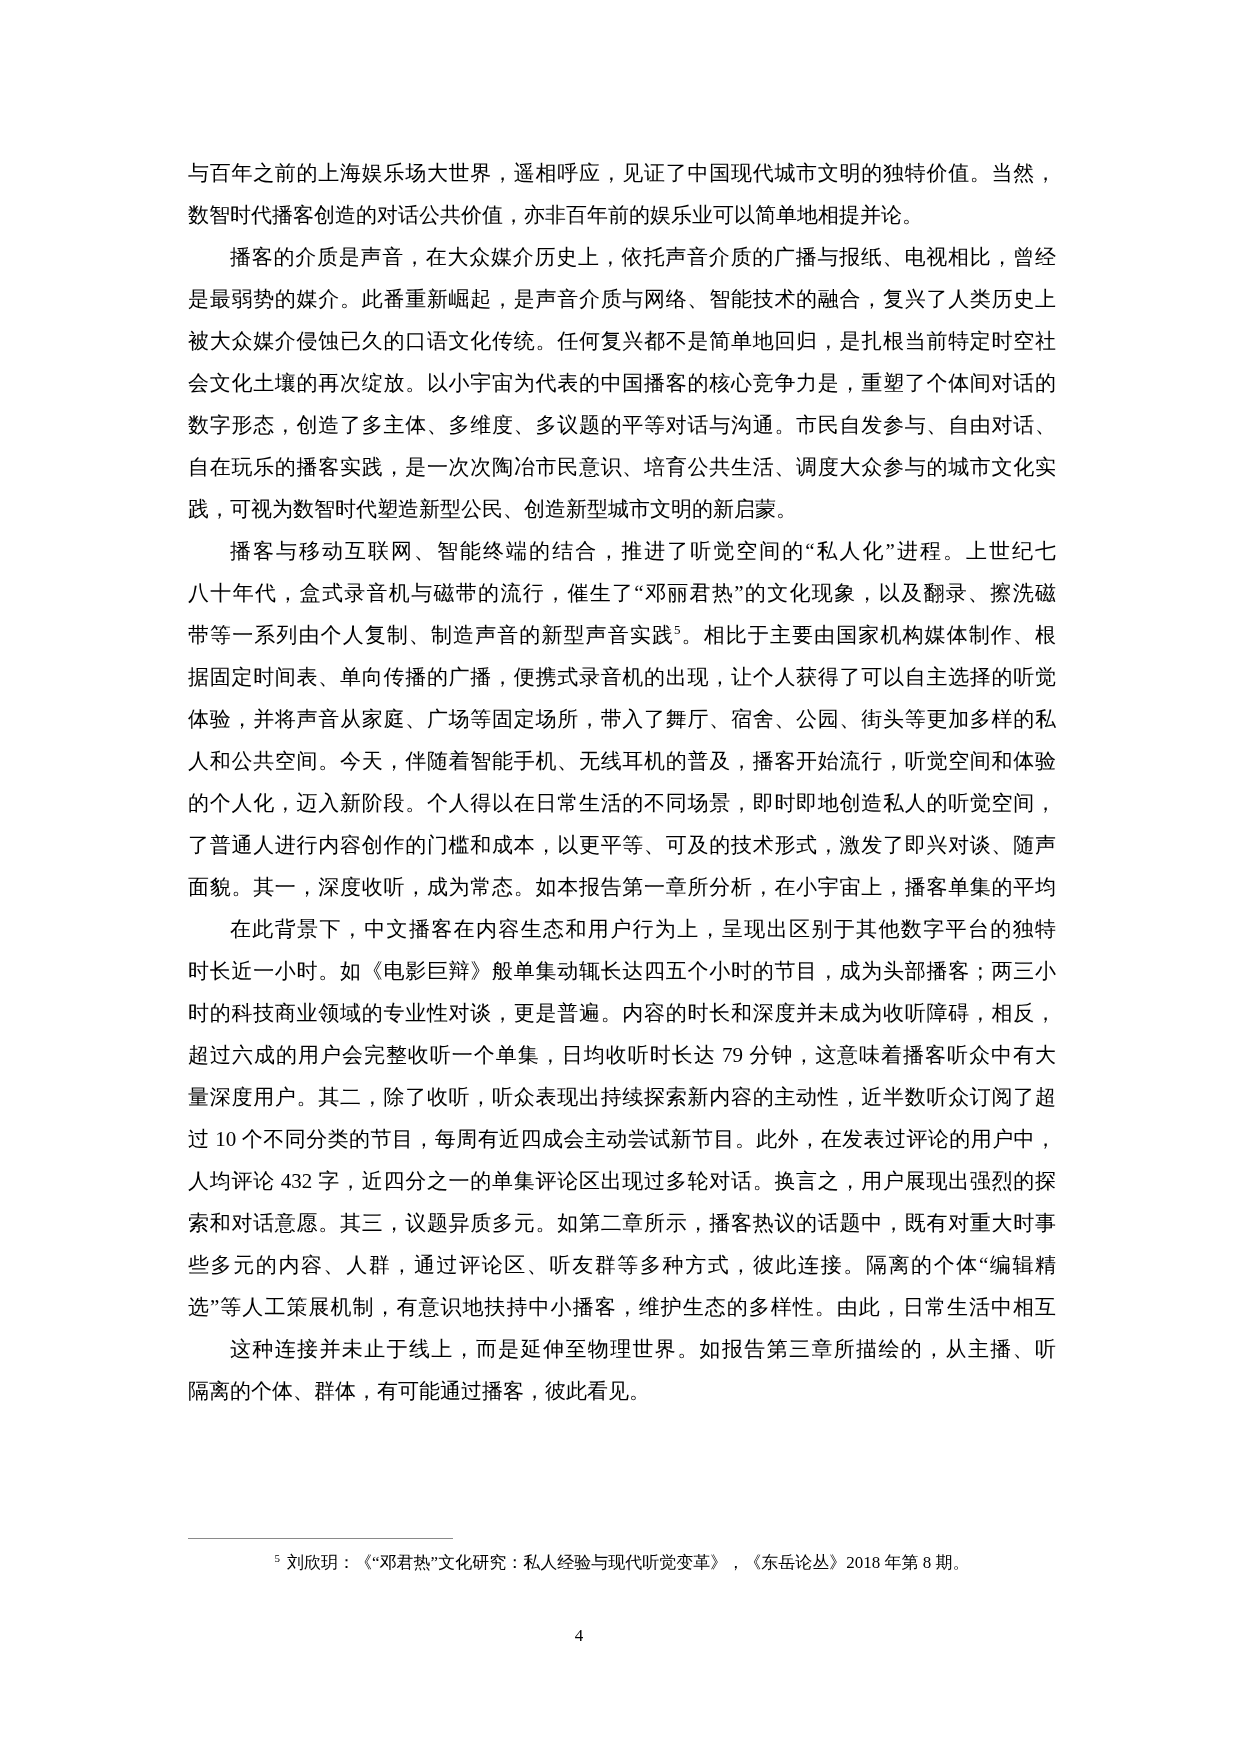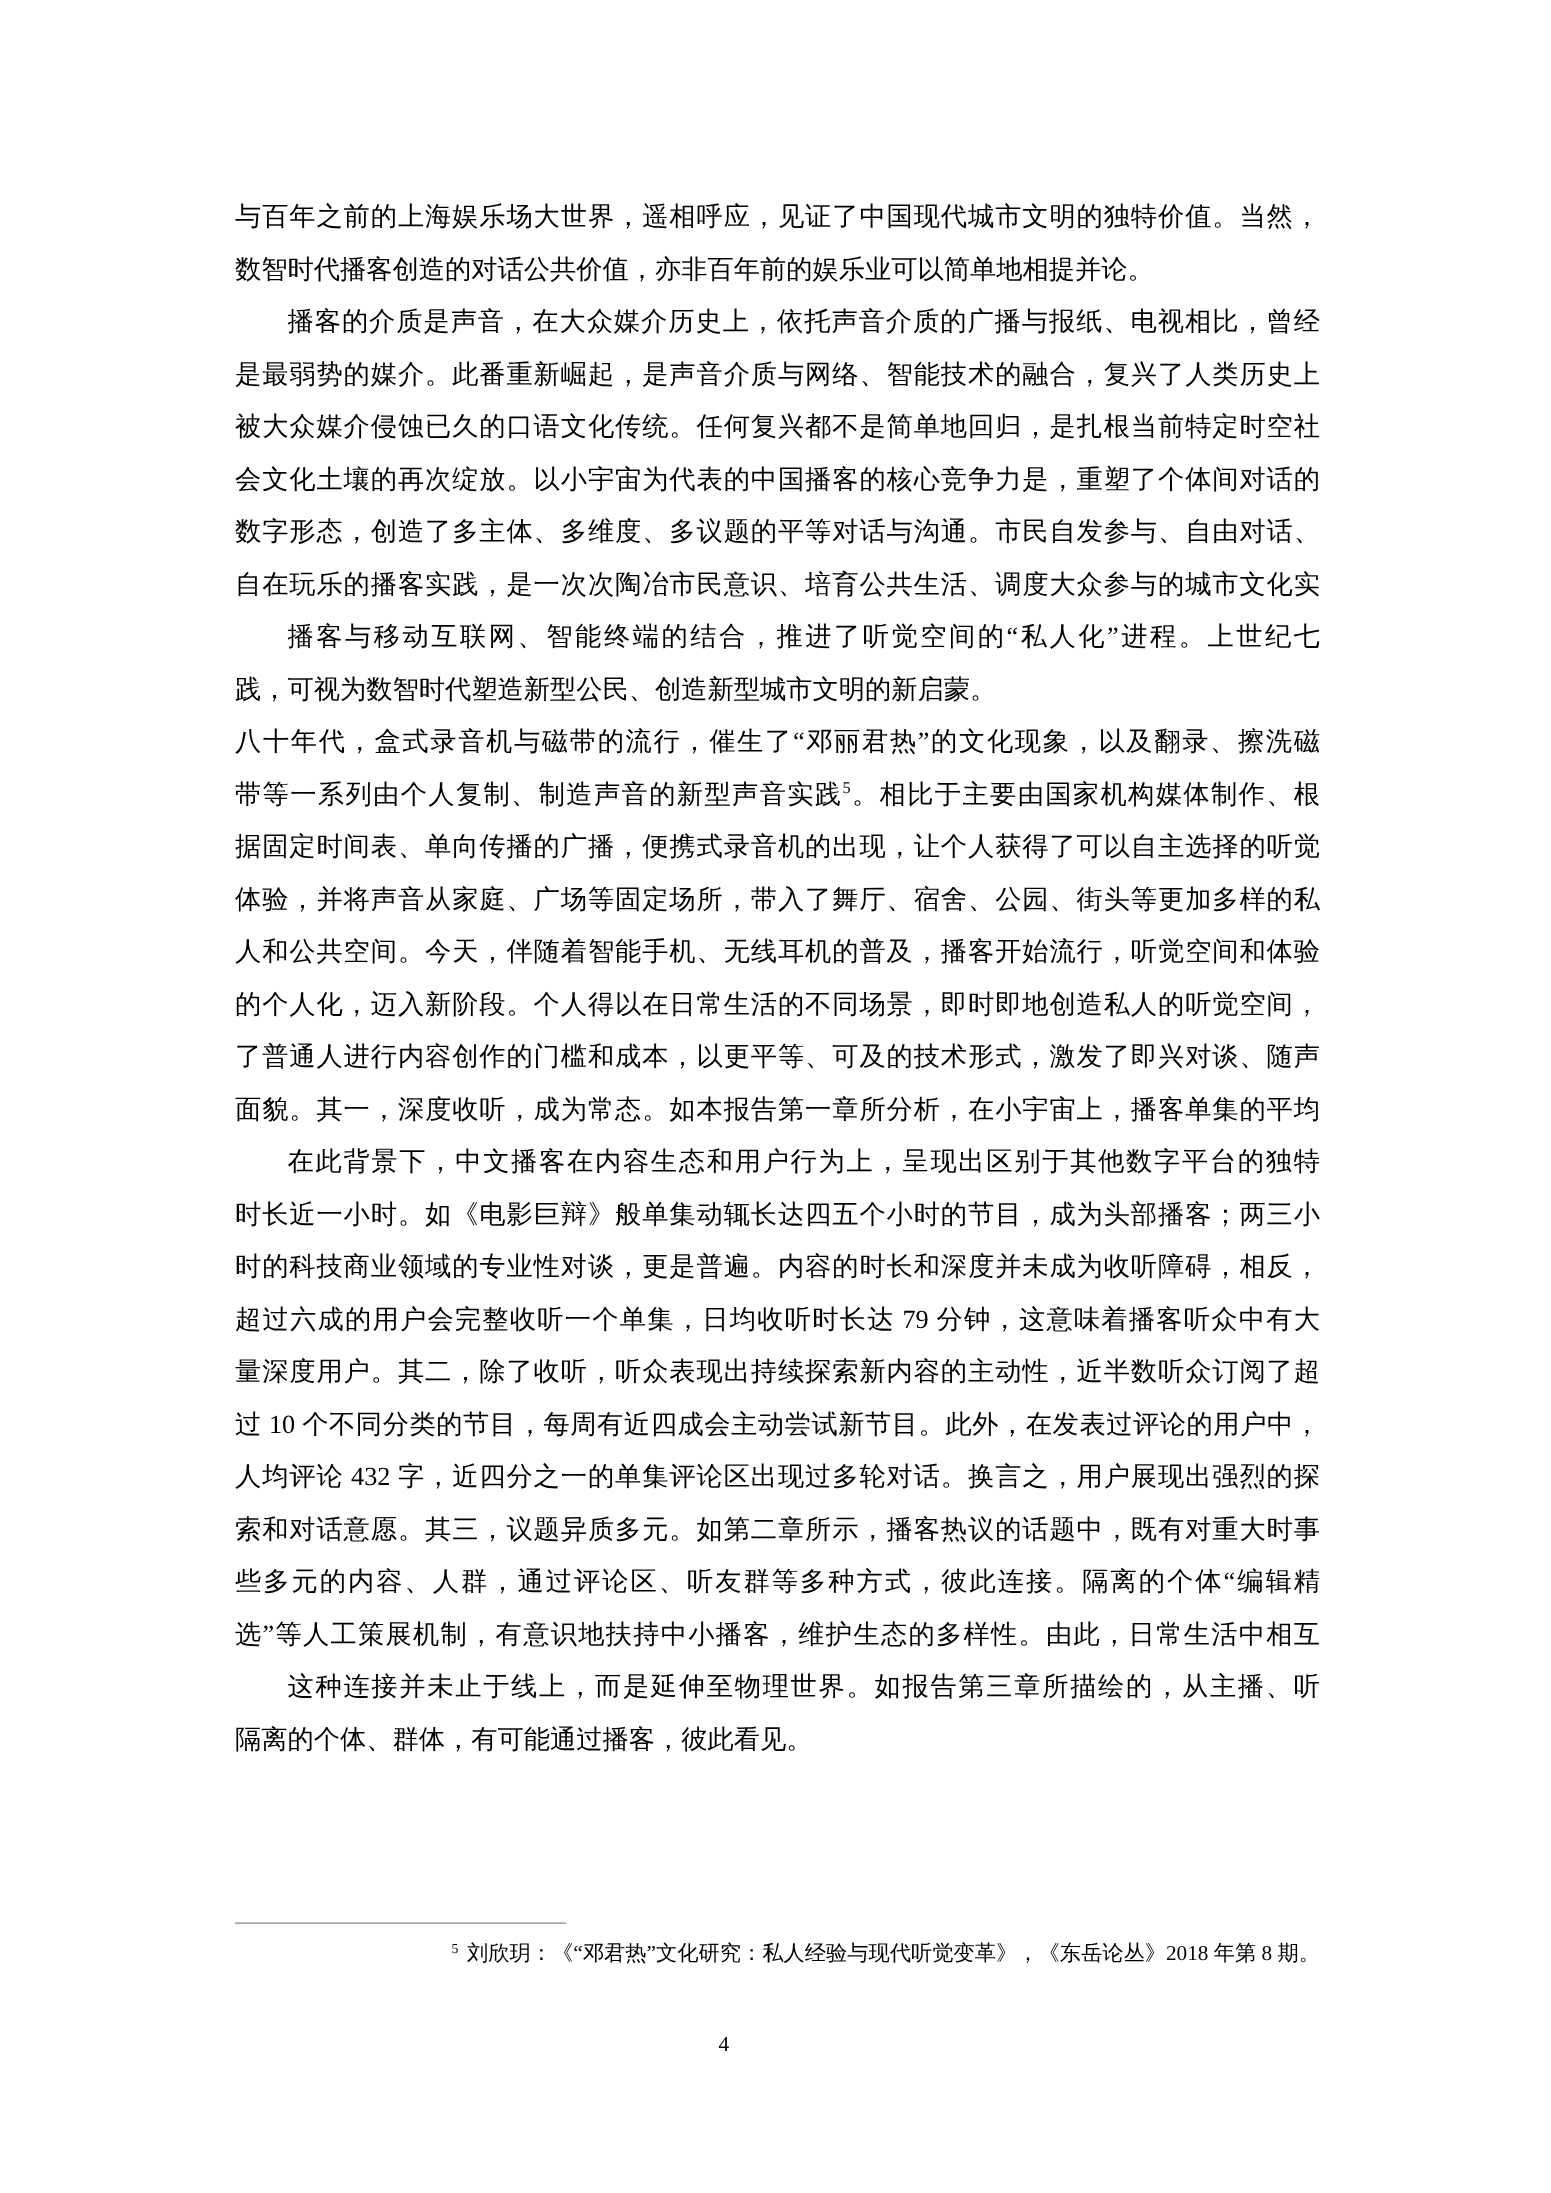--- a/index.html
+++ b/index.html
@@ -51,21 +51,21 @@
   }
   .fn-sep {
     width: 265px;
     height: 0;
     border-top: 1px solid #8a8a8a;
   }
   .fn-line {
     margin-top: 10px;
     font-size: 17px;
     line-height: 27px;
-    text-align: right;
+    text-align: center;
   }
   .fn-marker {
     font-size: 11px;
     position: relative;
     top: -6px;
     margin-right: 7px;
     line-height: 0;
   }
   .page-number {
     position: absolute;
@@ -84,22 +84,22 @@
 
   <div class="body-text">
       <div class="line"><span>与百年之前的上海娱乐场大世界，遥相呼应，见证了中国现代城市文明的独特价值。当然，</span></div>
       <div class="line last"><span>数智时代播客创造的对话公共价值，亦非百年前的娱乐业可以简单地相提并论。</span></div>
       <div class="line indent"><span>播客的介质是声音，在大众媒介历史上，依托声音介质的广播与报纸、电视相比，曾经</span></div>
       <div class="line"><span>是最弱势的媒介。此番重新崛起，是声音介质与网络、智能技术的融合，复兴了人类历史上</span></div>
       <div class="line"><span>被大众媒介侵蚀已久的口语文化传统。任何复兴都不是简单地回归，是扎根当前特定时空社</span></div>
       <div class="line"><span>会文化土壤的再次绽放。以小宇宙为代表的中国播客的核心竞争力是，重塑了个体间对话的</span></div>
       <div class="line"><span>数字形态，创造了多主体、多维度、多议题的平等对话与沟通。市民自发参与、自由对话、</span></div>
       <div class="line"><span>自在玩乐的播客实践，是一次次陶冶市民意识、培育公共生活、调度大众参与的城市文化实</span></div>
+      <div class="line last"><span>践，可视为数智时代塑造新型公民、创造新型城市文明的新启蒙。</span></div>
       <div class="line indent"><span>播客与移动互联网、智能终端的结合，推进了听觉空间的“私人化”进程。上世纪七</span></div>
-      <div class="line last"><span>践，可视为数智时代塑造新型公民、创造新型城市文明的新启蒙。</span></div>
       <div class="line"><span>八十年代，盒式录音机与磁带的流行，催生了“邓丽君热”的文化现象，以及翻录、擦洗磁</span></div>
       <div class="line"><span>带等一系列由个人复制、制造声音的新型声音实践</span><span class="sup">5</span><span>。相比于主要由国家机构媒体制作、根</span></div>
       <div class="line"><span>据固定时间表、单向传播的广播，便携式录音机的出现，让个人获得了可以自主选择的听觉</span></div>
       <div class="line"><span>体验，并将声音从家庭、广场等固定场所，带入了舞厅、宿舍、公园、街头等更加多样的私</span></div>
       <div class="line"><span>人和公共空间。今天，伴随着智能手机、无线耳机的普及，播客开始流行，听觉空间和体验</span></div>
       <div class="line"><span>的个人化，迈入新阶段。个人得以在日常生活的不同场景，即时即地创造私人的听觉空间，</span></div>
       <div class="line"><span>了普通人进行内容创作的门槛和成本，以更平等、可及的技术形式，激发了即兴对谈、随声</span></div>
       <div class="line"><span>面貌。其一，深度收听，成为常态。如本报告第一章所分析，在小宇宙上，播客单集的平均</span></div>
       <div class="line indent"><span>在此背景下，中文播客在内容生态和用户行为上，呈现出区别于其他数字平台的独特</span></div>
       <div class="line"><span>时长近一小时。如《电影巨辩》般单集动辄长达四五个小时的节目，成为头部播客；两三小</span></div>

